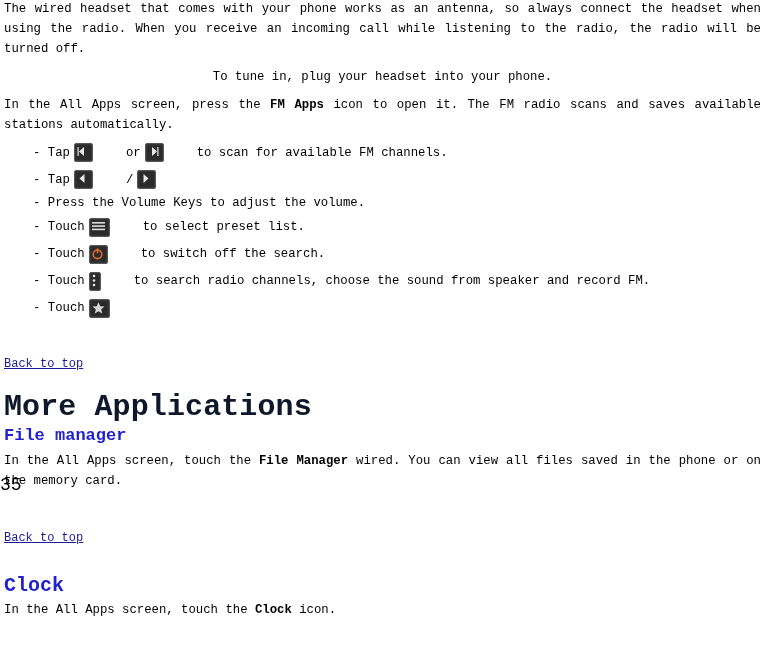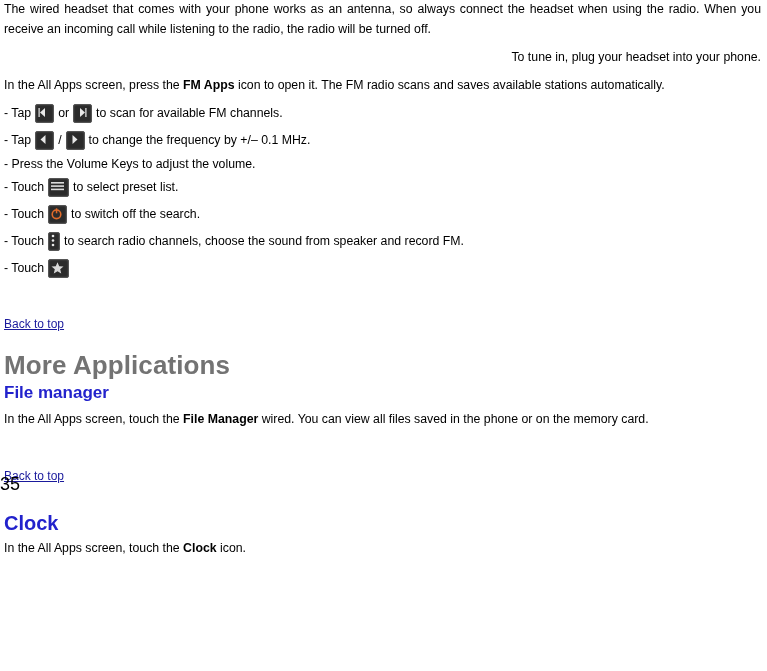--- a/index.html
+++ b/index.html
@@ -14,43 +14,44 @@
     color: #000000;
     position: relative;
     overflow: hidden;
   }
   .page {
     position: relative;
     width: 767px;
     height: 497px;
     box-sizing: border-box;
     padding: 0px 6px 12px 4px;
+    font-family: Liberation Mono, monospace;
   }
   p {
     margin: 0;
   }
   .para {
     font-size: 12.3px;
     line-height: 1.62;
     text-align: justify;
     text-justify: inter-word;
     margin-bottom: 8px;
   }
   .para.nojust {
-    text-align: right;
+    text-align: center;
   }
   .bullet {
     font-size: 12.3px;
     line-height: 1.0;
     margin-bottom: 8px;
     white-space: nowrap;
     display: flex;
     align-items: center;
   }
-  .bullet .txt { display: inline-block; }
+  .bullet .txt { display: inline-block; margin-left: 29px; }
   .b { font-weight: bold; }
   .icon-img {
     display: inline-block;
     vertical-align: middle;
     margin: 0 4px;
     border-radius: 2px;
     position: relative;
     flex: none;
   }
   
@@ -66,22 +67,22 @@
   .backtotop {
     font-size: 12px;
     color: #1a1a9c;
     text-decoration: underline;
     display: inline-block;
   }
   .spacer-lg { height: 28px; }
   .spacer-md { height: 18px; }
 
   h1.title {
-    font-size: 26px;
-    color: #737373;
+    font-size: 30px;
+    color: #0f172a;
     font-weight: bold;
     margin: 0 0 2px 0;
     letter-spacing: 0.1px;
   }
   h2.sub {
     font-size: 17px;
     color: #2222cc;
     font-weight: bold;
     margin: 0 0 7px 0;
   }
@@ -138,21 +139,20 @@
       <svg width="15" height="15" viewBox="0 0 15 15">
           <polygon points="9.5,3 4.5,7.5 9.5,12" fill="#e8e8e8"></polygon>
         </svg>
     </span>
     <span class="txt">/</span>
     <span class="icon-img ic">
       <svg width="15" height="15" viewBox="0 0 15 15">
           <polygon points="5.5,3 10.5,7.5 5.5,12" fill="#e8e8e8"></polygon>
         </svg>
     </span>
-    <span class="txt">to change the frequency by +/– 0.1 MHz.</span>
   </div>
 
   
   <div class="bullet">
     <span class="txt">- Press the Volume Keys to adjust the volume.</span>
   </div>
 
   
   <div class="bullet">
     <span class="txt">- Touch</span>

